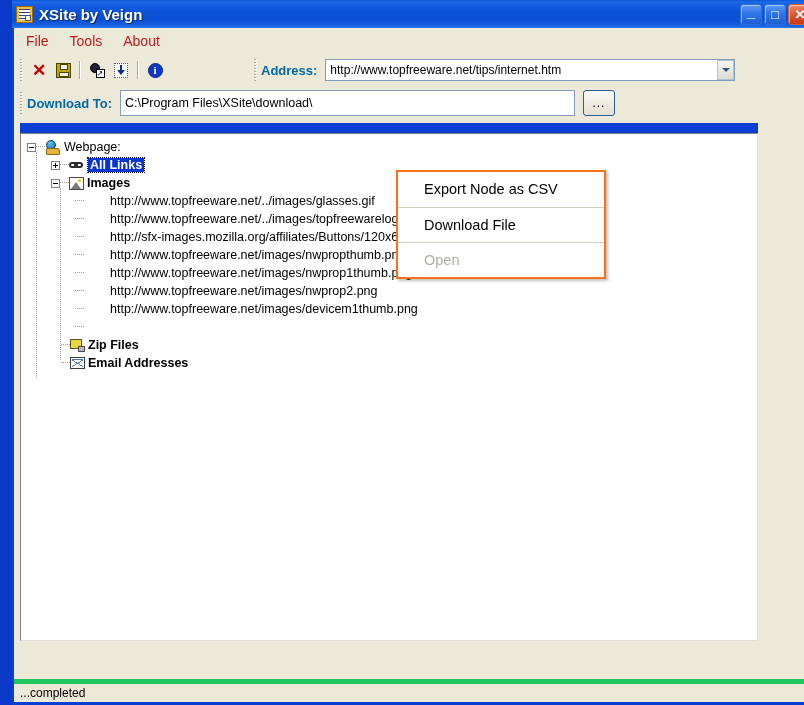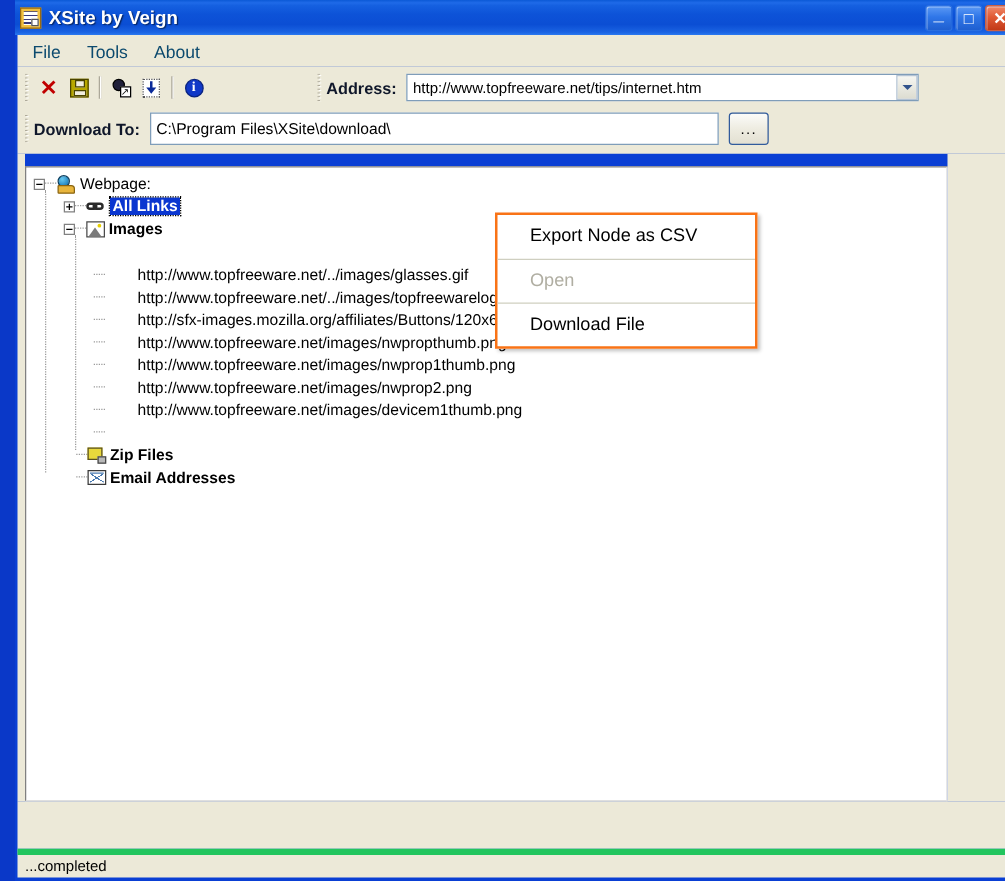--- a/index.html
+++ b/index.html
@@ -111,21 +111,21 @@
     left: 2px; top: 28px;
     width: 800px;
     height: 25px;
     background: #ece9d8;
     display: flex;
     align-items: center;
     box-sizing: border-box;
   }
   .menu-item {
     font-size: 14px;
-    color: #0c4a6e;
+    color: #b91c1c;
     padding: 2px 9px;
     margin-left: 3px;
     cursor: default;
     white-space: nowrap;
   }
   
   .toolbar-area {
     position: absolute;
     left: 2px; top: 53px;
     width: 800px;
@@ -274,21 +274,21 @@
     color: #fff;
     font-size: 11px;
     font-weight: bold;
     font-family: "Liberation Serif", serif;
     text-align: center;
     line-height: 13px;
   }
   .field-label {
     font-size: 13px;
     font-weight: bold;
-    color: #0f172a;
+    color: #0369a1;
     white-space: nowrap;
     margin-right: 8px;
     flex: none;
   }
   .xp-input {
     border: 1px solid #7f9db9;
     background: #ffffff;
     height: 22px;
     box-sizing: border-box;
     font-family: "Liberation Sans", sans-serif;
@@ -674,21 +674,21 @@
         <span class="tlabel sel">All Links</span>
       </div>
 
       <div class="trow" style="padding-left:24px;">
         <div class="expander"></div>
         <div class="dotline-h"></div>
         <div class="tnode-icon ico-image"></div>
         <span class="tlabel bold">Images</span>
       </div>
 
-      <div class="trow" style="padding-left:48px;margin-top:19px;">
+      <div class="trow" style="padding-left:48px;">
         <div class="dotline-h"></div>
         <div class="spacer" style="width:26px;"></div>
         <span class="tlabel">http://www.topfreeware.net/../images/glasses.gif</span>
       </div>
       <div class="trow" style="padding-left:48px;">
         <div class="dotline-h"></div>
         <div class="spacer" style="width:26px;"></div>
         <span class="tlabel">http://www.topfreeware.net/../images/topfreewarelogo.gif</span>
       </div>
       <div class="trow" style="padding-left:48px;">
@@ -733,22 +733,22 @@
         <div class="dotline-h"></div>
         <div class="tnode-icon ico-email"></div>
         <span class="tlabel bold">Email Addresses</span>
       </div>
 
     </div>
   </div>
 
   <div class="ctx-menu">
     <div class="ctx-item">Export Node as CSV</div>
+    <div class="ctx-item">Download File</div>
     <div class="ctx-item disabled">Open</div>
-    <div class="ctx-item">Download File</div>
   </div>
 
   <div class="bottom-pad"></div>
   <div class="status-bar">
     <span class="status-text">...completed</span>
   </div>
 
 </div>
 
 </body></html>

